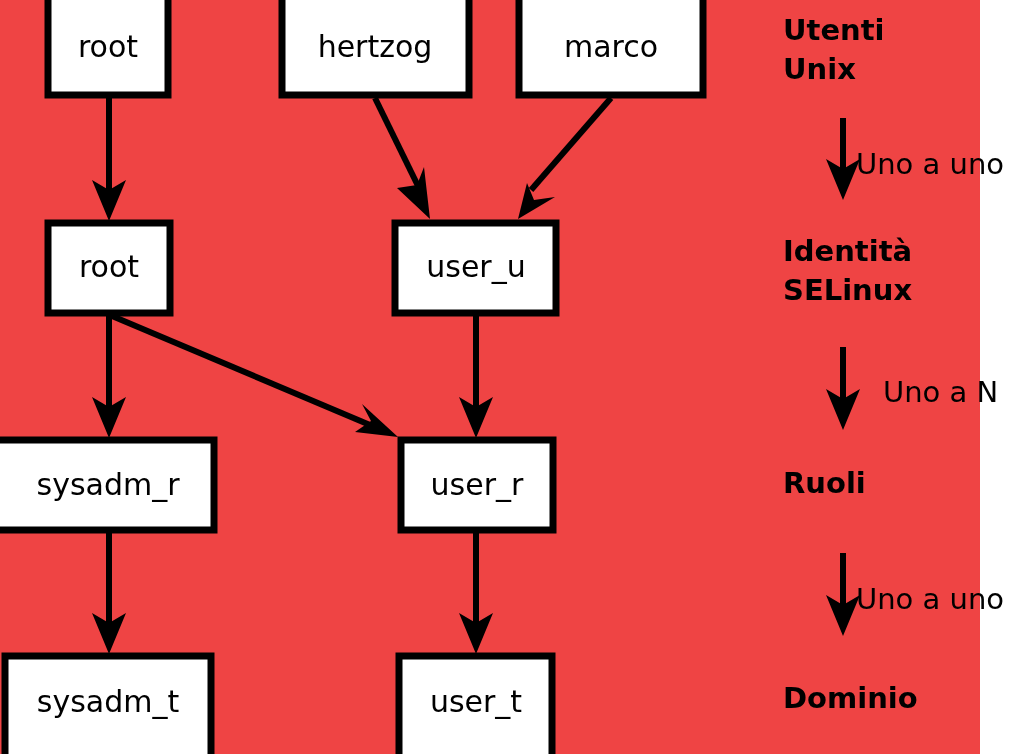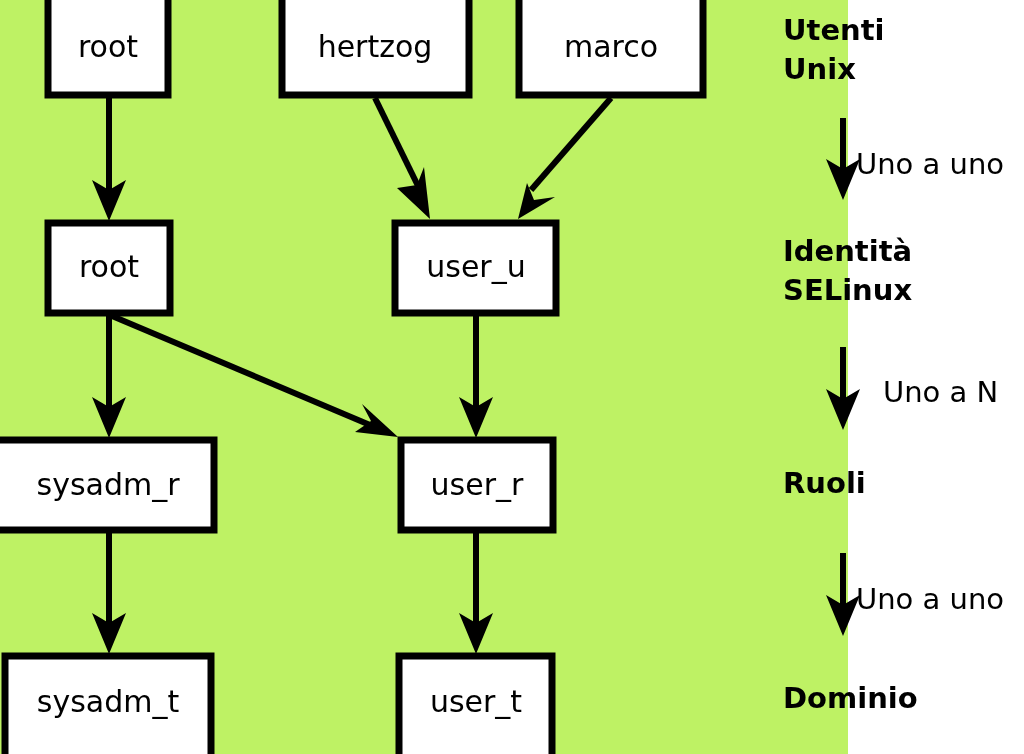--- a/index.html
+++ b/index.html
@@ -9,23 +9,23 @@
     background: #ffffff;
   }
   body {
     width: 1024px;
     height: 754px;
     overflow: hidden;
     font-family: "DejaVu Sans", sans-serif;
   }
   #diagram-root {
     position: relative;
-    width: 848px;
+    width: 980px;
     height: 754px;
-    background: #bef264;
+    background: #ef4444;
   }
   svg.canvas {
     position: absolute;
     top: 0;
     left: 0;
     width: 1024px;
     height: 754px;
     display: block;
   }
   .node-rect {

